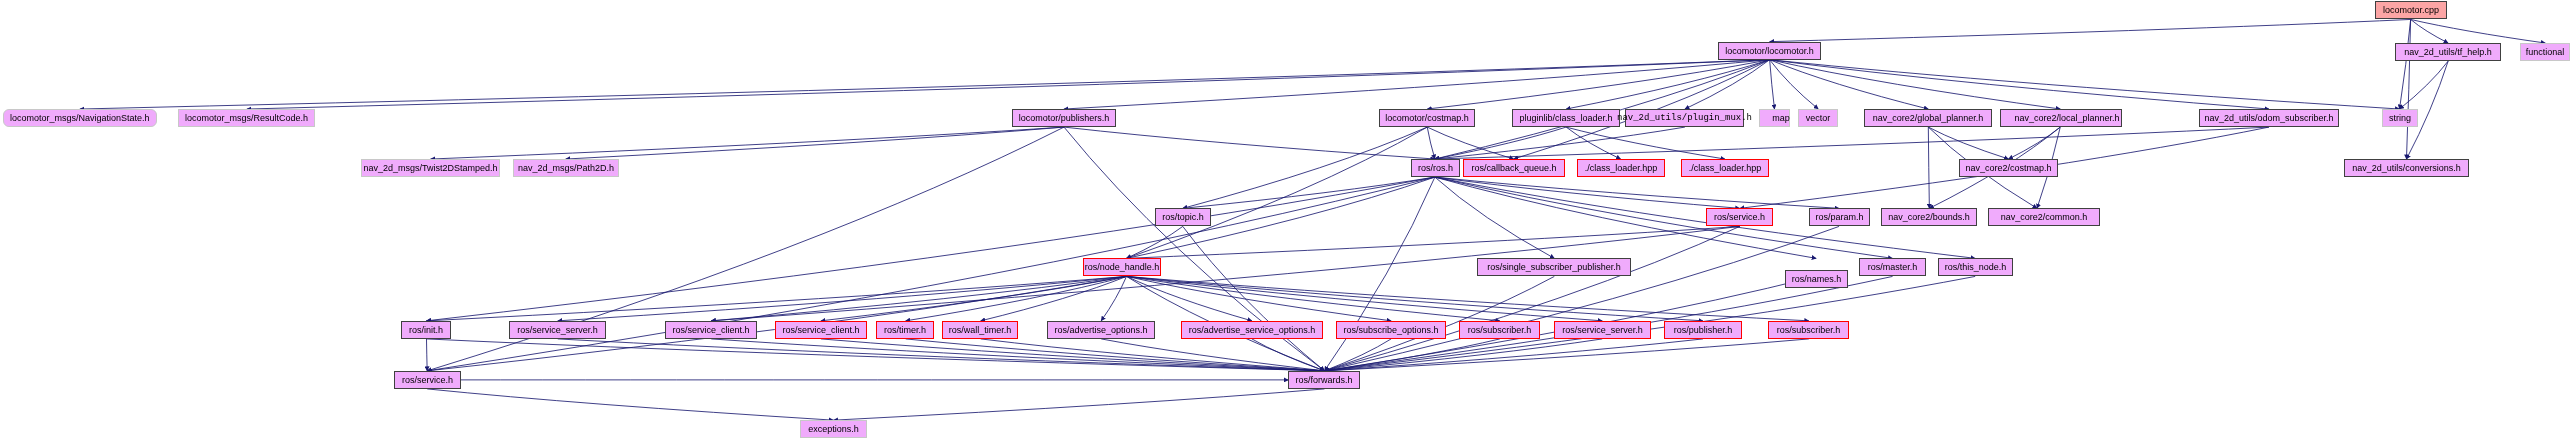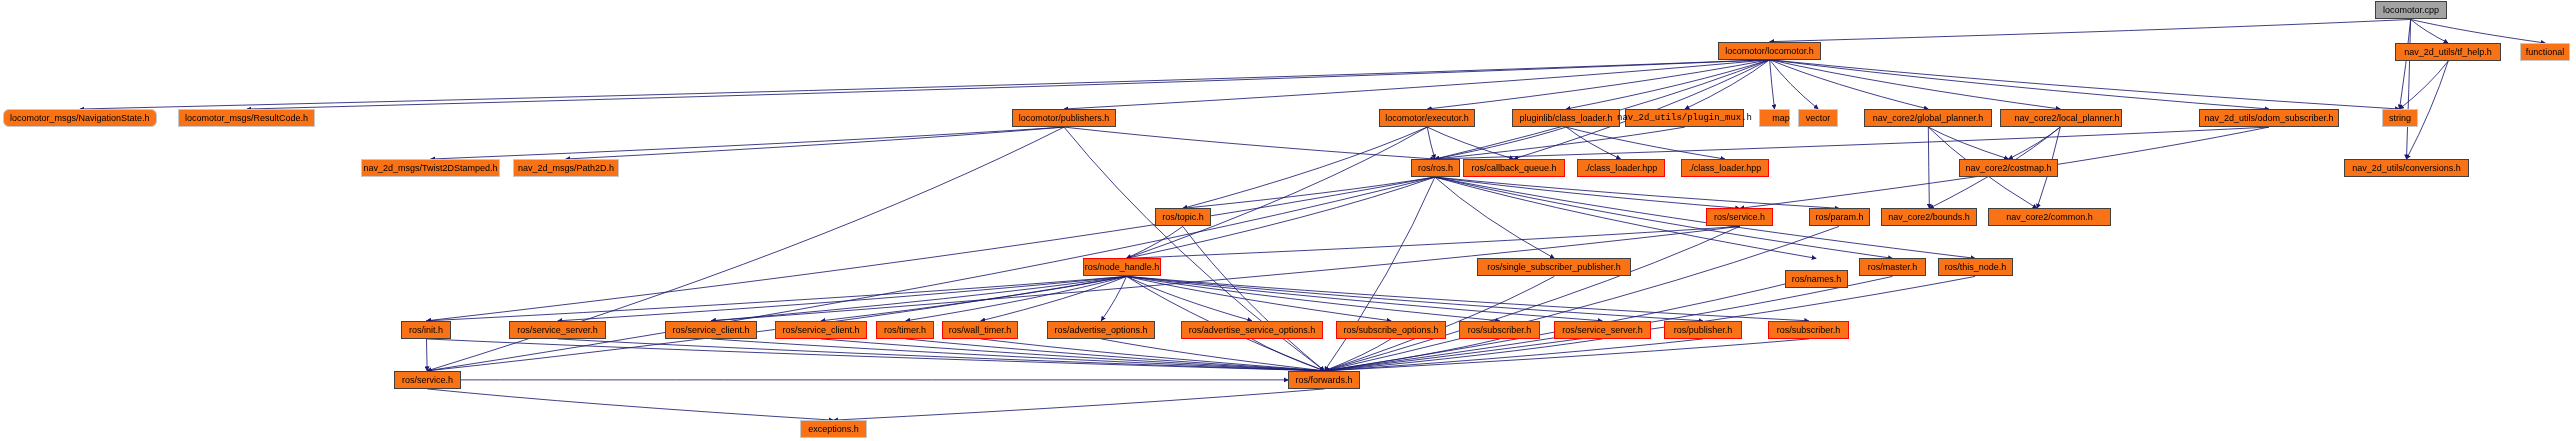--- a/index.html
+++ b/index.html
@@ -16,28 +16,28 @@
     position:absolute;
     box-sizing:border-box;
     display:flex;
     align-items:center;
     justify-content:center;
     height:18px;
     font-size:9px;
     line-height:1;
     white-space:nowrap;
     color:#000000;
-    background:#f97316;
+    background:#f0abfc;
     border:0.7px solid #808080;
     z-index:5;
     padding:0 4.2px;
   }
   .node.hdr{border:0.7px solid #404040;}
   .node.red{border:0.7px solid #ff0000;}
-  .node.root{background:#a3a3a3;border:0.7px solid #404040;}
+  .node.root{background:#fca5a5;border:0.7px solid #404040;}
   .node.sys{border:0.7px solid #c8c8c8;}
 </style>
 </head>
 <body>
 
 <div id="graph">
   <svg id="edges" xmlns="http://www.w3.org/2000/svg" viewBox="0 0 3709 635" width="2576" height="441">
     <defs>
       <marker id="arrow" viewBox="0 0 10 10" refX="9" refY="5" markerWidth="6" markerHeight="6" orient="auto-start-reverse">
         <path d="M 0 0 L 10 5 L 0 10 z" fill="#191970"></path>
@@ -142,42 +142,42 @@
       </g>
   </svg>
   <div id="node-layer">
       <div class="node root" style="left: 2375px; top: 1.4px; width: 72px;">locomotor.cpp</div>
       <div class="node hdr" style="left: 2395px; top: 43px; width: 106px;">nav_2d_utils/tf_help.h</div>
       <div class="node sys" style="left: 2520px; top: 43px; width: 50px;">functional</div>
       <div class="node hdr" style="left: 1718px; top: 42px; width: 103px;">locomotor/locomotor.h</div>
       <div class="node sys" style="left: 2.8px; top: 109px; width: 154px; border-radius: 6px;">locomotor_msgs/NavigationState.h</div>
       <div class="node sys" style="left: 178px; top: 109px; width: 137px;">locomotor_msgs/ResultCode.h</div>
       <div class="node hdr" style="left: 1012px; top: 109px; width: 104px;">locomotor/publishers.h</div>
-      <div class="node hdr" style="left: 1379px; top: 109px; width: 96px;">locomotor/executor.h</div>
+      <div class="node hdr" style="left: 1379px; top: 109px; width: 96px;">locomotor/costmap.h</div>
       <div class="node hdr" style="left: 1512px; top: 109px; width: 108px;">pluginlib/class_loader.h</div>
       <div class="node hdr" style="left: 1625px; top: 109px; width: 119px; font-family: Liberation Mono, monospace;">nav_2d_utils/plugin_mux.h</div>
       <div class="node sys" style="left: 1759px; top: 109px; width: 31px; padding-left: 17px;">map</div>
       <div class="node sys" style="left: 1798px; top: 109px; width: 40px;">vector</div>
       <div class="node hdr" style="left: 1864px; top: 109px; width: 128px;">nav_core2/global_planner.h</div>
       <div class="node hdr" style="left: 2000px; top: 109px; width: 122px; padding-left: 16px;">nav_core2/local_planner.h</div>
       <div class="node hdr" style="left: 2199px; top: 109px; width: 140px;">nav_2d_utils/odom_subscriber.h</div>
       <div class="node sys" style="left: 2382px; top: 109px; width: 36px;">string</div>
       <div class="node sys" style="left: 361px; top: 159px; width: 139px;">nav_2d_msgs/Twist2DStamped.h</div>
       <div class="node sys" style="left: 513px; top: 159px; width: 106px;">nav_2d_msgs/Path2D.h</div>
       <div class="node hdr" style="left: 1411px; top: 159px; width: 49px;">ros/ros.h</div>
       <div class="node red" style="left: 1463px; top: 159px; width: 102px;">ros/callback_queue.h</div>
       <div class="node red" style="left: 1577px; top: 159px; width: 88px;">./class_loader.hpp</div>
       <div class="node red" style="left: 1681px; top: 159px; width: 88px;">./class_loader.hpp</div>
       <div class="node hdr" style="left: 1959px; top: 159px; width: 99px;">nav_core2/costmap.h</div>
       <div class="node hdr" style="left: 2344px; top: 159px; width: 125px;">nav_2d_utils/conversions.h</div>
       <div class="node hdr" style="left: 1155px; top: 208px; width: 56px;">ros/topic.h</div>
       <div class="node red" style="left: 1706px; top: 208px; width: 67px;">ros/service.h</div>
       <div class="node hdr" style="left: 1809px; top: 208px; width: 61px;">ros/param.h</div>
       <div class="node hdr" style="left: 1881px; top: 208px; width: 96px;">nav_core2/bounds.h</div>
-      <div class="node hdr" style="left: 1988px; top: 208px; width: 123px;">nav_core2/common.h</div>
+      <div class="node hdr" style="left: 1988px; top: 208px; width: 112px;">nav_core2/common.h</div>
       <div class="node red" style="left: 1083px; top: 258px; width: 78px;">ros/node_handle.h</div>
       <div class="node hdr" style="left: 1477px; top: 258px; width: 154px;">ros/single_subscriber_publisher.h</div>
       <div class="node hdr" style="left: 1785px; top: 270px; width: 63px;">ros/names.h</div>
       <div class="node hdr" style="left: 1859px; top: 258px; width: 67px;">ros/master.h</div>
       <div class="node hdr" style="left: 1938px; top: 258px; width: 75px;">ros/this_node.h</div>
       <div class="node hdr" style="left: 401px; top: 321px; width: 50px;">ros/init.h</div>
       <div class="node hdr" style="left: 509px; top: 321px; width: 97px;">ros/service_server.h</div>
       <div class="node hdr" style="left: 665px; top: 321px; width: 92px;">ros/service_client.h</div>
       <div class="node red" style="left: 775px; top: 321px; width: 92px;">ros/service_client.h</div>
       <div class="node red" style="left: 876px; top: 321px; width: 58px;">ros/timer.h</div>

